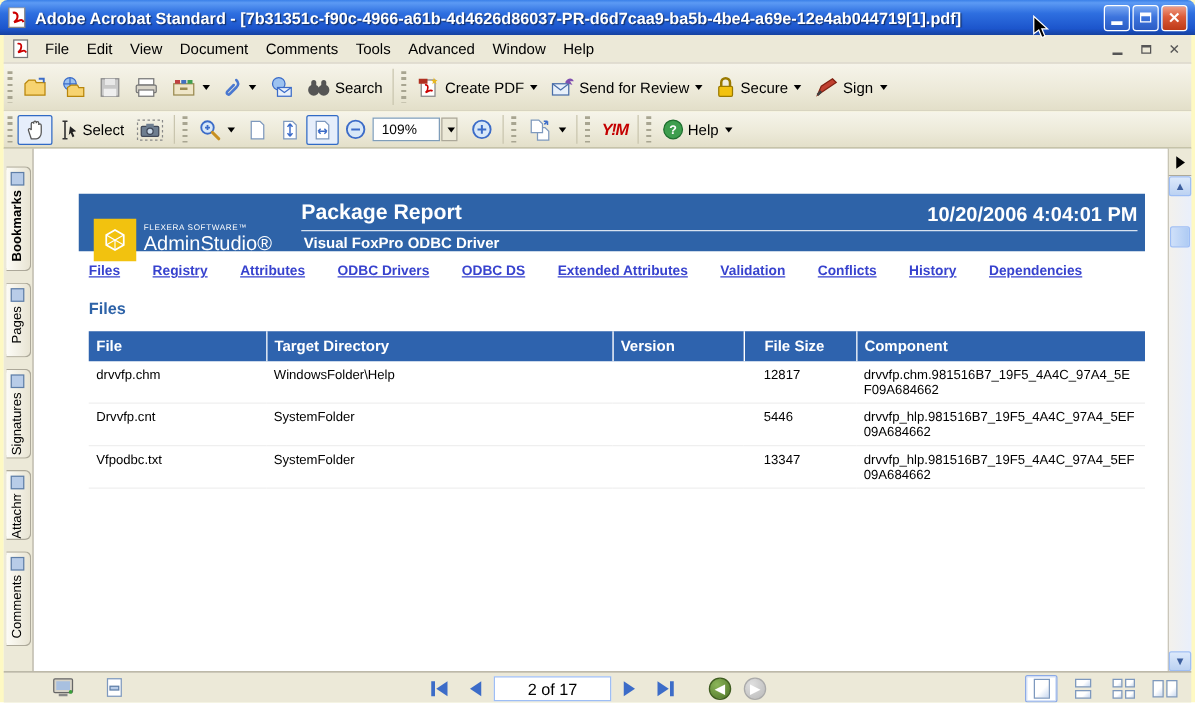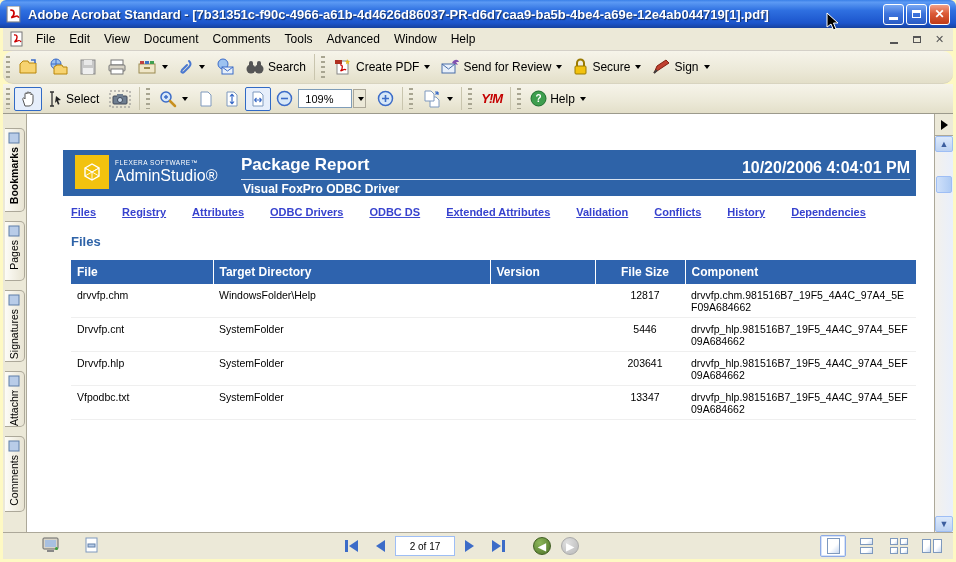--- a/index.html
+++ b/index.html
@@ -24,21 +24,21 @@
   
   .menubar { height:23px; background:#ECE9D8; display:flex; align-items:center; padding-left:2px;
     border-bottom:1px solid #D4D0C8; }
   .menubar .doc-ico { width:16px; height:16px; margin:0 4px; }
   .menu-item { font-size:12px; color:#000; padding:3px 7px; }
   .menu-win-ctrls { margin-left:auto; display:flex; align-items:center; gap:8px; padding-right:6px; color:#555; font-size:11px; }
   .mwc { width:15px; height:13px; display:flex; align-items:center; justify-content:center; }
 
   
   .toolbar { background:linear-gradient(180deg,#F6F4EA 0%,#ECE9D8 60%,#E3DFC9 100%); display:flex; align-items:center; }
-  .tb1 { height:33px; border-bottom:1px solid #D8D4C0;border-radius:10px; }
+  .tb1 { height:38px; border-bottom:1px solid #D8D4C0; }
   .tb2 { height:30px; border-bottom:1px solid #9C9A8C; }
   .grip { width:4px; height:70%; margin:0 4px 0 3px; flex:none;
     background:repeating-linear-gradient(180deg,#A8A591 0 2px,transparent 2px 5px); }
   .tbtn { display:flex; align-items:center; gap:3px; padding:2px 4px; border:1px solid transparent; border-radius:2px; }
   .tbtn.selected { background:#E6EEFB; border:1px solid #316AC5; }
   .tbtn .lbl { font-size:12px; color:#000; white-space:nowrap; }
   .caret { width:0; height:0; border-left:3px solid transparent; border-right:3px solid transparent; border-top:4px solid #000; margin-left:2px; }
   .sep { width:1px; height:80%; background:#C9C5AE; margin:0 3px; }
   .zoombox { width:54px; height:19px; background:#fff; border:1px solid #7F9DB9; font-size:11px;
     display:flex; align-items:center; padding-left:6px; }
@@ -63,47 +63,47 @@
   .scrollbar { flex:1; background:linear-gradient(90deg,#F3F1EC,#E9EFFB); display:flex; flex-direction:column; }
   .sb-btn { height:16px; background:linear-gradient(180deg,#DCE9FB,#BCD2F2); border:1px solid #9EBEF5; border-radius:2px;
     color:#3C5E9E; font-size:9px; display:flex; align-items:center; justify-content:center; }
   .sb-track { flex:1; position:relative; }
   .sb-thumb { position:absolute; top:24px; left:1px; right:1px; height:17px; border:1px solid #9EBEF5; border-radius:2px;
     background:linear-gradient(90deg,#CFE0F9,#AECBF4); }
 
   
   .page { position:absolute; left:6px; top:0; right:0; bottom:0; background:#fff; }
   .banner { position:absolute; left:30px; top:36px; width:853px; height:46px; background:#2E63A8; color:#fff; }
-  .logo { position:absolute; left:12px; top:5px; display:flex; align-items:center; gap:6px;justify-content:center; }
+  .logo { position:absolute; left:12px; top:20px; display:flex; align-items:center; gap:6px;justify-content:center; }
   .logo-box { width:34px; height:34px; background:#F2C20F; display:flex; align-items:center; justify-content:center; }
   .brand-top { font-size:6.5px; letter-spacing:.5px; }
   .brand { font-size:16px; margin-top:1px; }
   .banner-title { position:absolute; left:178px; top:5px; font-size:17px; font-weight:bold; }
   .banner-rule { position:absolute; left:178px; right:6px; top:29px; height:1px; background:#D7E2F0; }
   .banner-sub { position:absolute; left:180px; top:32px; font-size:12px; font-weight:bold; }
   .banner-date { position:absolute; right:6px; top:9px; font-size:16px; font-weight:bold; }
 
   .navlinks { position:absolute; left:38px; top:92px; width:845px; display:flex; }
   .navlink { color:#3742CE; font-size:11px; font-weight:bold; text-decoration:underline; margin-right:26px; white-space:nowrap; }
 
   .section-title { position:absolute; left:38px; top:120px; color:#2E63A8; font-size:13px; font-weight:bold; }
 
   .ftable { position:absolute; left:38px; top:146px; width:845px; border-collapse:collapse; table-layout:fixed; }
   .ftable th { background:#2E63AE; color:#fff; font-size:12px; font-weight:bold; text-align:left;
     padding:4px 6px; border-left:1px solid #fff; height:24px; }
   .ftable th:first-child { border-left:none; }
-  .ftable th.num, .ftable td.num { text-align:center;padding-left:16px; }
+  .ftable th.num, .ftable td.num { text-align:left;padding-left:16px; }
   .ftable td { font-size:10.5px; color:#000; padding:5px 6px 4px 6px; vertical-align:top; border-bottom:1px solid #EFEFEF;margin-left:42px; }
   .ftable td.comp { word-break:break-all; }
 
   
   .statusbar { height:27px; background:#ECE9D8; border-top:1px solid #ACA899; position:relative; }
   .st-left { position:absolute; left:38px; top:4px; display:flex; gap:24px; align-items:center; }
   .navcluster { position:absolute; left:342px; top:3px; display:flex; align-items:center; gap:10px; }
-  .pgbox { width:60px; height:20px; background:#fff; border:1px solid #9EBEF5; font-size:10px;
+  .pgbox { width:94px; height:20px; background:#fff; border:1px solid #9EBEF5; font-size:13px;
     display:flex; align-items:center; justify-content:center; }
   .blue-tri { width:0; height:0; border-top:6px solid transparent; border-bottom:6px solid transparent; }
   .tri-l { border-right:9px solid #3C6CC8; } .tri-r { border-left:9px solid #3C6CC8; }
   .bar-v { width:3px; height:12px; background:#3C6CC8; }
   .histbtn { width:18px; height:18px; border-radius:50%; display:flex; align-items:center; justify-content:center;
     color:#fff; font-size:10px; font-weight:bold; }
   .histbtn.back { background:radial-gradient(circle at 35% 30%,#8CB65A,#4C7226); border:1px solid #3E5C20; }
   .histbtn.fwd  { background:radial-gradient(circle at 35% 30%,#E0E0E0,#B8B8B8); border:1px solid #AAA; color:#fff; }
   .layoutgrp { position:absolute; right:8px; top:2px; display:flex; gap:7px; align-items:center; }
   .laybtn { width:26px; height:22px; display:flex; align-items:center; justify-content:center; border:1px solid transparent; border-radius:2px; }
@@ -466,27 +466,20 @@
               </tr>
 
               <tr>
                 <td>Drvvfp.cnt</td>
                 <td>SystemFolder</td>
                 <td></td>
                 <td class="num">5446</td>
                 <td class="comp">drvvfp_hlp.981516B7_19F5_4A4C_97A4_5EF09A684662</td>
               </tr>
 
-              <tr>
-                <td>Drvvfp.hlp</td>
-                <td>SystemFolder</td>
-                <td></td>
-                <td class="num">203641</td>
-                <td class="comp">drvvfp_hlp.981516B7_19F5_4A4C_97A4_5EF09A684662</td>
-              </tr>
 
 
               <tr>
                 <td>Vfpodbc.txt</td>
                 <td>SystemFolder</td>
                 <td></td>
                 <td class="num">13347</td>
                 <td class="comp">drvvfp_hlp.981516B7_19F5_4A4C_97A4_5EF09A684662</td>
               </tr>
             </tbody>

